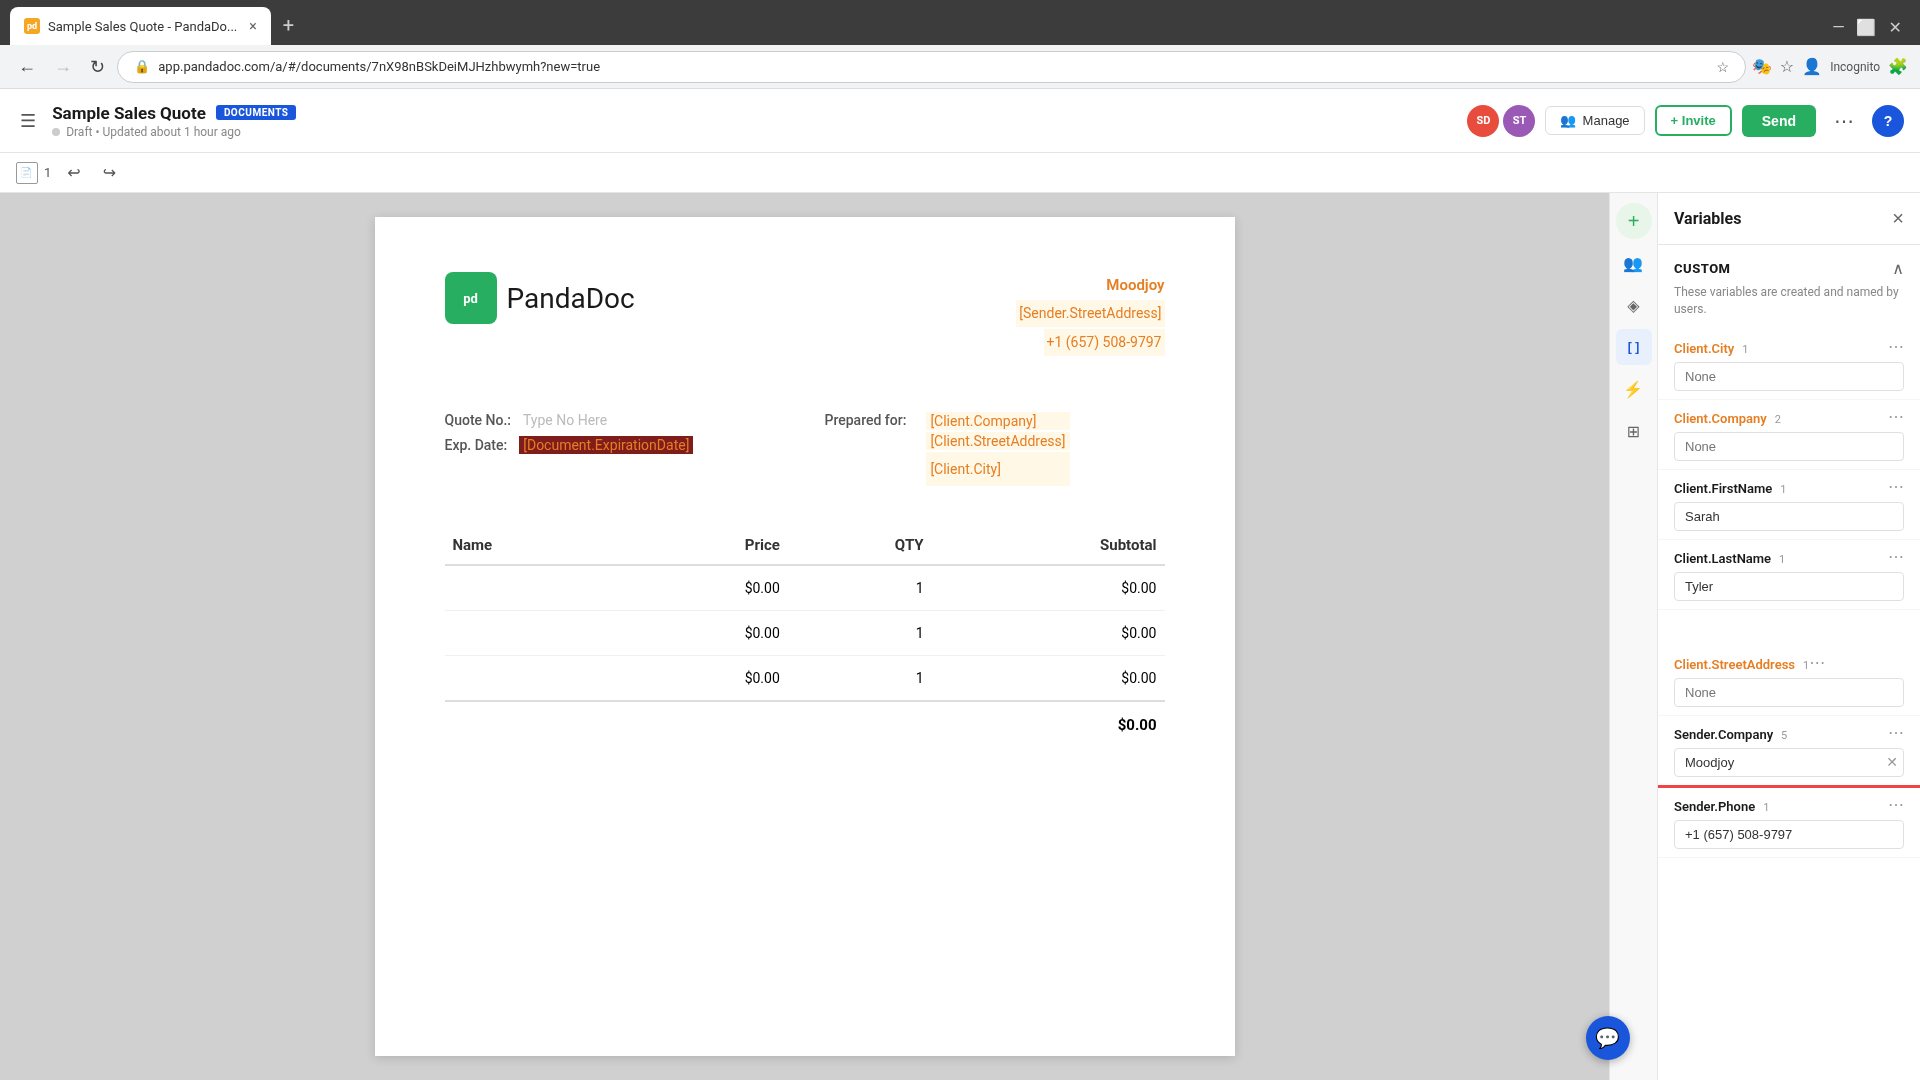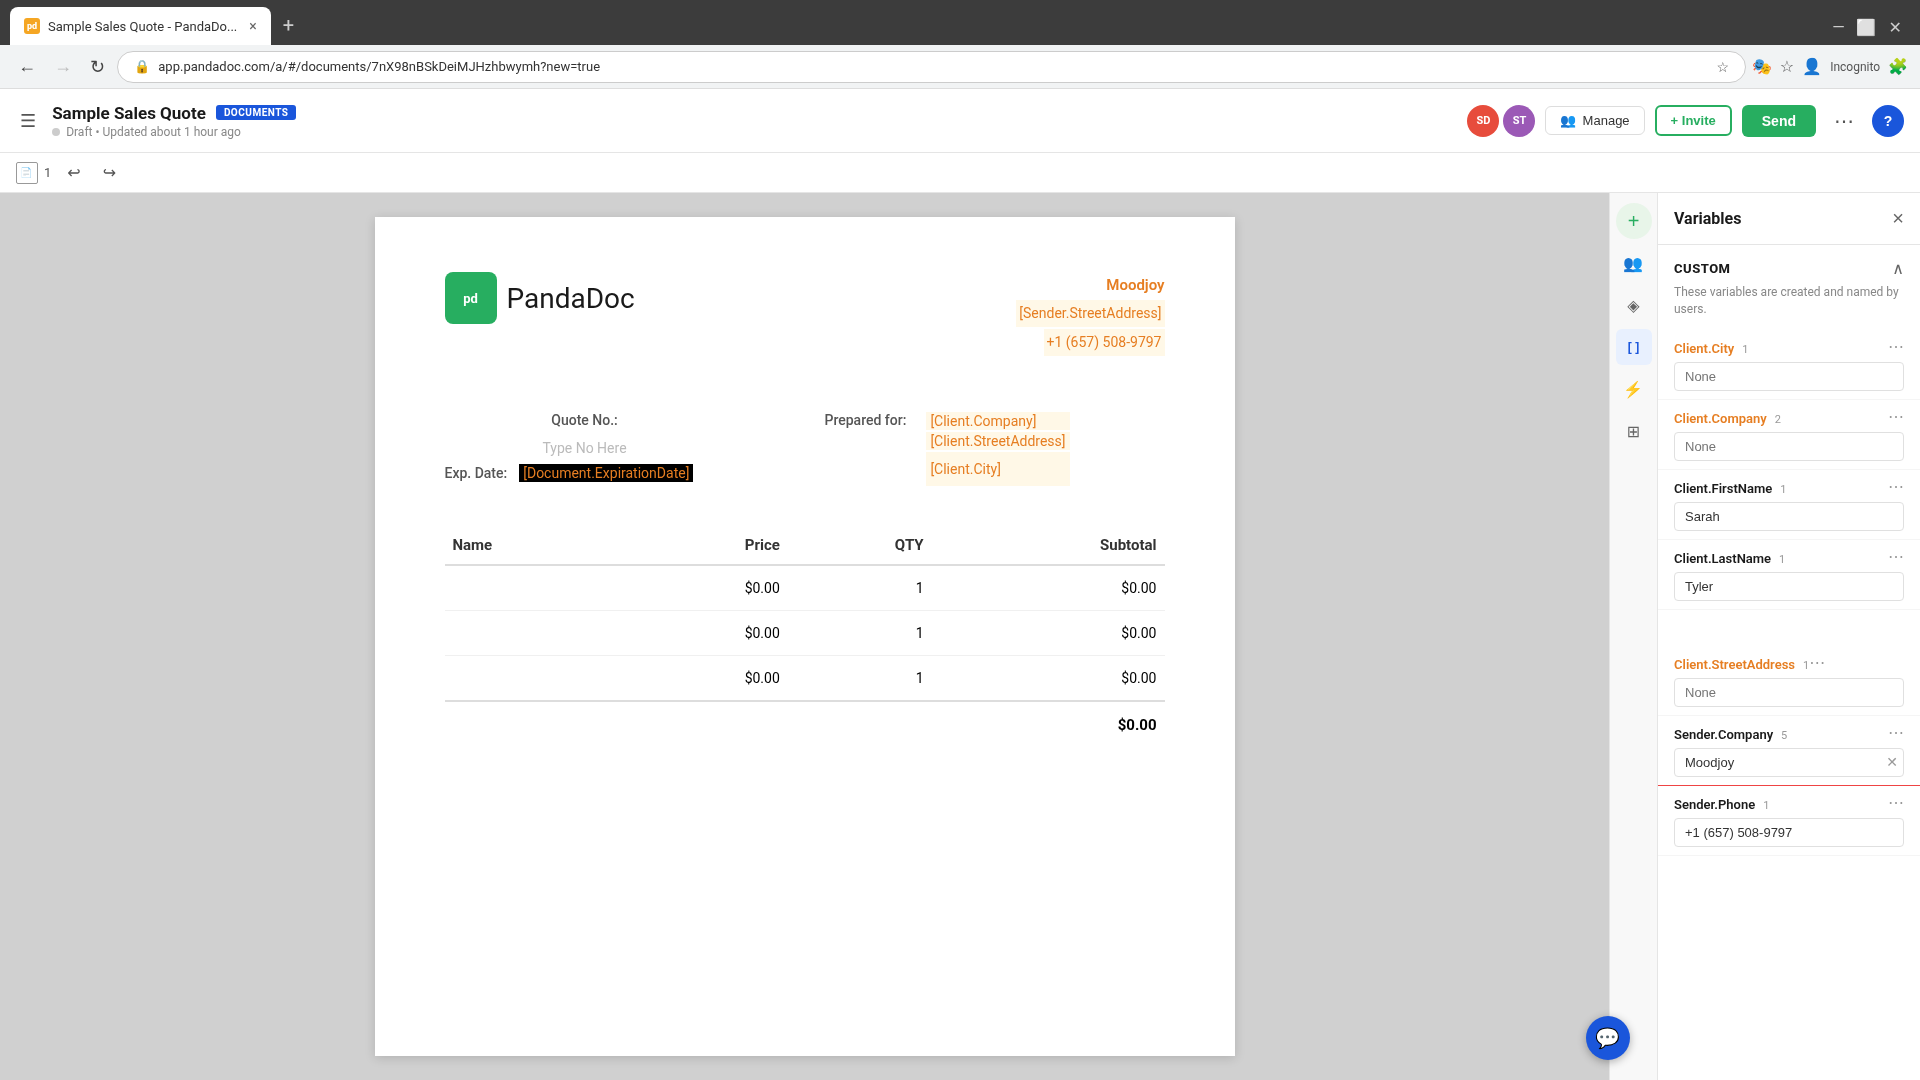--- a/index.html
+++ b/index.html
@@ -103,27 +103,27 @@
             <div style="font-size:15px; font-weight:600; color:#e67e22;">Moodjoy</div>
             <div style="font-size:14px; color:#e67e22; background:#fff8e7; display:inline-block; padding:1px 3px;">[Sender.StreetAddress]</div>
             <br>
             <div style="font-size:14px; color:#e67e22; background:#fff8e7; display:inline-block; padding:1px 3px;">+1 (657) 508-9797</div>
           </div>
         </div>
 
 
         <div style="display:flex; gap:20px; margin-bottom:40px;">
           <div style="display:flex; flex-direction:column; gap:8px; min-width:280px;">
-            <div style="display:flex; gap:12px; align-items:center;flex-direction:column;">
+            <div style="display:flex; gap:12px; align-items:center;">
               <span style="font-size:14px; color:#555; font-weight:500;">Quote No.:</span>
               <span style="font-size:14px; color:#bbb;">Type No Here</span>
             </div>
             <div style="display:flex; gap:12px; align-items:center;">
               <span style="font-size:14px; color:#555; font-weight:500;">Exp. Date:</span>
-              <span style="font-size:14px; color:#e67e22; background:#000000; padding:1px 4px;">[Document.ExpirationDate]</span>
+              <span style="font-size:14px; color:#e67e22; background:#7f1d1d; padding:1px 4px;">[Document.ExpirationDate]</span>
             </div>
           </div>
           <div style="display:flex; gap:20px; align-items:flex-start; margin-left:80px;">
             <span style="font-size:14px; color:#555; font-weight:500; white-space:nowrap;">Prepared for:</span>
             <div style="display:flex; flex-direction:column; gap:2px;">
               <span style="font-size:14px; color:#e67e22; background:#fff8e7; padding:1px 4px;">[Client.Company]</span>
               <span style="font-size:14px; color:#e67e22; background:#fff8e7; padding:1px 4px;">[Client.StreetAddress]</span>
               <span style="font-size:14px; color:#e67e22; background:#fff8e7; padding:9px 4px;">[Client.City]</span>
             </div>
           </div>
@@ -240,21 +240,21 @@
             <div style="display:flex; align-items:center; justify-content:flex-start; margin-bottom:5px;margin-top:36px;">
               <div>
                 <span style="font-size:13px; font-weight:600; color:#e67e22;">Client.StreetAddress</span>
                 <span style="font-size:11px; color:#999; margin-left:4px;">1</span>
               </div>
               <button style="background:none; border:none; cursor:pointer; color:#999; font-size:16px; line-height:1;">⋯</button>
             </div>
             <input type="text" placeholder="None" style="width: 100%; border: 1px solid rgb(224, 224, 224); border-radius: 4px; padding: 6px 10px; font-size: 13px; color: rgb(170, 170, 170); background: rgb(255, 255, 255); outline: none;" value="">
           </div>
 
-          <div style="padding:8px 16px; border-bottom:1px solid #ef4444;">
+          <div style="padding:8px 16px; border-bottom:3px solid #ef4444;">
             <div style="display:flex; align-items:center; justify-content:space-between; margin-bottom:5px;">
               <div>
                 <span style="font-size:13px; font-weight:600; color:#1a1a1a;">Sender.Company</span>
                 <span style="font-size:11px; color:#999; margin-left:4px;">5</span>
               </div>
               <button style="background:none; border:none; cursor:pointer; color:#999; font-size:16px; line-height:1;">⋯</button>
             </div>
             <div style="position:relative; display:flex; align-items:center;">
               <input type="text" value="Moodjoy" style="width: 100%; border: 1px solid rgb(224, 224, 224); border-radius: 4px; padding: 6px 28px 6px 10px; font-size: 13px; color: rgb(51, 51, 51); background: rgb(255, 255, 255); outline: none;">
               <button style="position:absolute; right:6px; background:none; border:none; cursor:pointer; color:#999; font-size:14px; line-height:1;">✕</button>

